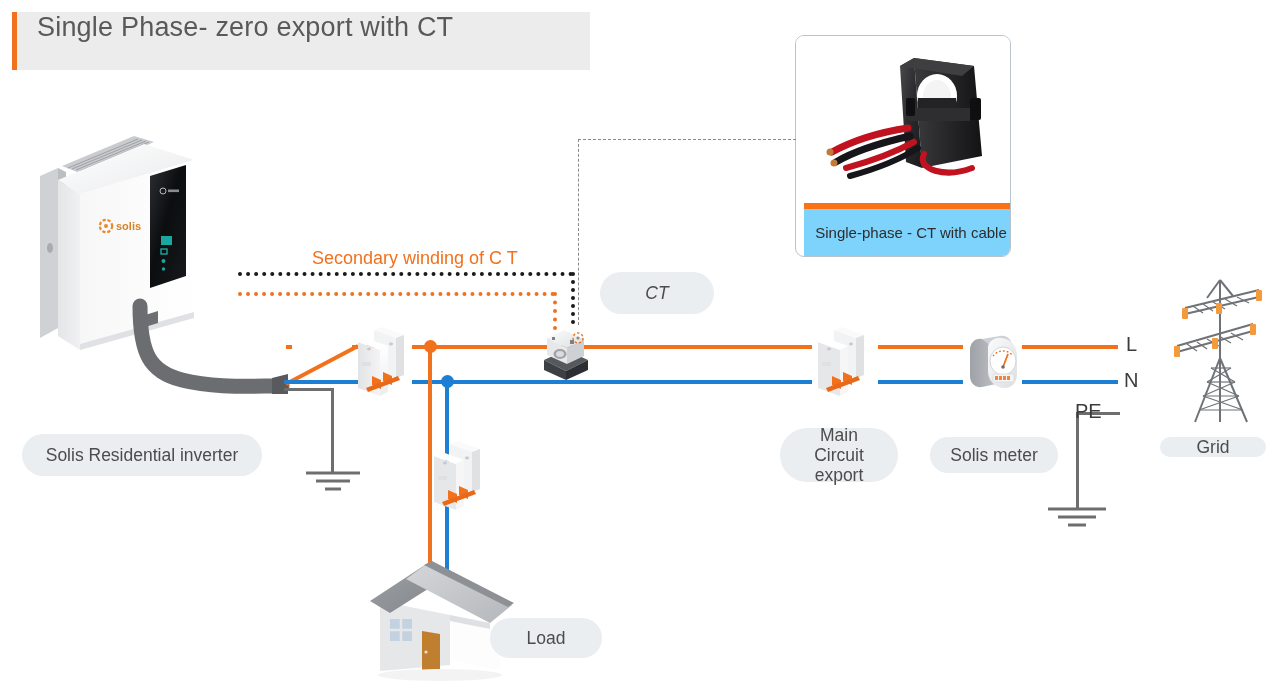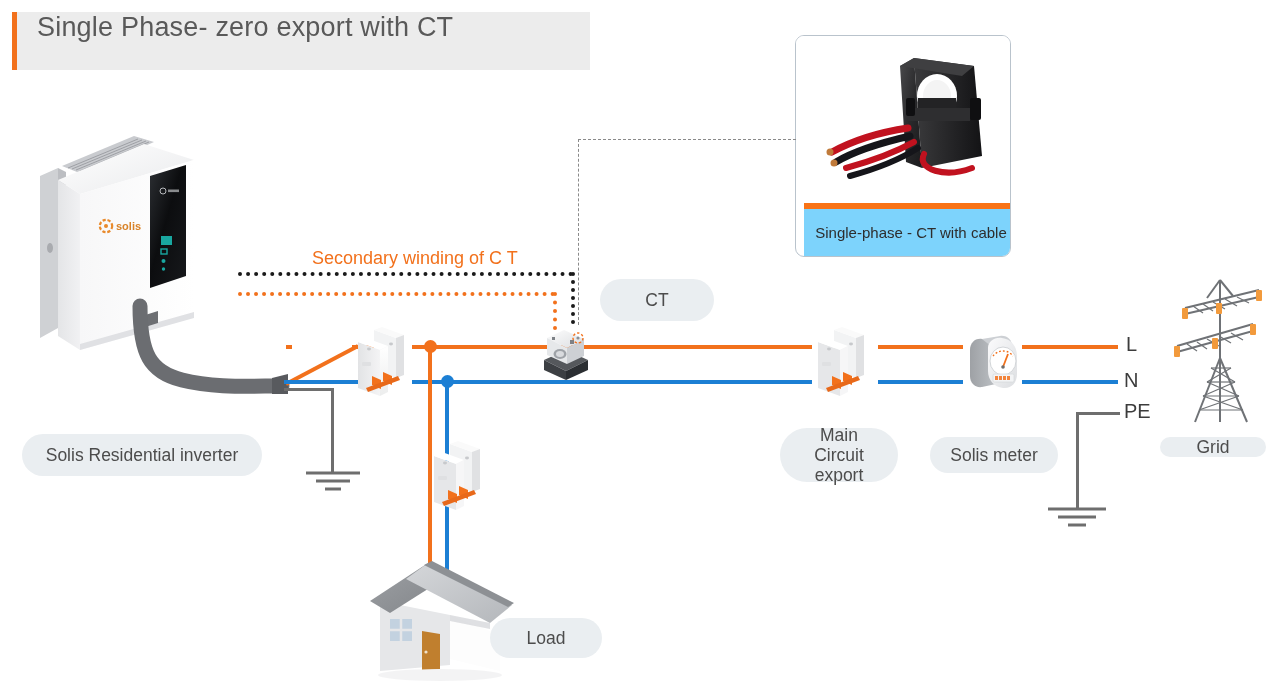--- a/index.html
+++ b/index.html
@@ -253,21 +253,21 @@
   <div class="abs" style="left:1043px; top:505px;">
     <svg width="70" height="30" viewBox="0 0 70 30">
       <line x1="5" y1="4" x2="63" y2="4" stroke="#6e6e6e" stroke-width="3"></line>
       <line x1="15" y1="12" x2="53" y2="12" stroke="#6e6e6e" stroke-width="3"></line>
       <line x1="25" y1="20" x2="43" y2="20" stroke="#6e6e6e" stroke-width="3"></line>
     </svg>
   </div>
 
   <div class="axis-label" style="left:1126px; top:333px;">L</div>
   <div class="axis-label" style="left:1124px; top:369px;">N</div>
-  <div class="axis-label" style="left:1124px; top:400px;">PE</div>
+  <div class="axis-label" style="left:1075px; top:400px;">PE</div>
 
   <div id="secondary-winding-label" style="left:312px; top:248px;">Secondary winding of C T</div>
 
   <div class="dotline-h" style="left:238px; top:272px; width:335px;"></div>
   <div class="dotline-v" style="left:571px; top:272px; height:52px;"></div>
 
   <div class="dotline-h orange" style="left:238px; top:292px; width:317px;"></div>
   <div class="dotline-v orange" style="left:553px; top:292px; height:38px;"></div>
 
   <div id="ct-card">
@@ -334,21 +334,21 @@
       <ellipse cx="22" cy="36" rx="4" ry="3" fill="#d9dbde"></ellipse>
 
       <rect x="32" y="22" width="4" height="4" fill="#7d8186"></rect>
       <rect x="14" y="19" width="3" height="3" fill="#7d8186"></rect>
 
       <circle cx="40" cy="20" r="5" fill="none" stroke="#f2711c" stroke-width="1.4" stroke-dasharray="2.4 2"></circle>
       <circle cx="40" cy="20" r="1.6" fill="#8b8f94"></circle>
     </svg>
   </div>
 
-  <div class="pill" style="left:600px; top:279px; width:114px; height:42px;">CT</div>
+  <div class="pill" style="left:600px; top:272px; width:114px; height:42px;font-style:italic;">CT</div>
 
   <div class="abs" style="left:352px; top:326px;">
     <svg width="62" height="78" viewBox="0 0 62 78">
       <defs>
         <linearGradient id="brF" x1="0" y1="0" x2="0" y2="1">
           <stop offset="0" stop-color="#ffffff"></stop>
             <stop offset="1" stop-color="#eceded"></stop>
         </linearGradient>
         <linearGradient id="brS" x1="0" y1="0" x2="1" y2="0">
           <stop offset="0" stop-color="#e2e3e5"></stop>

